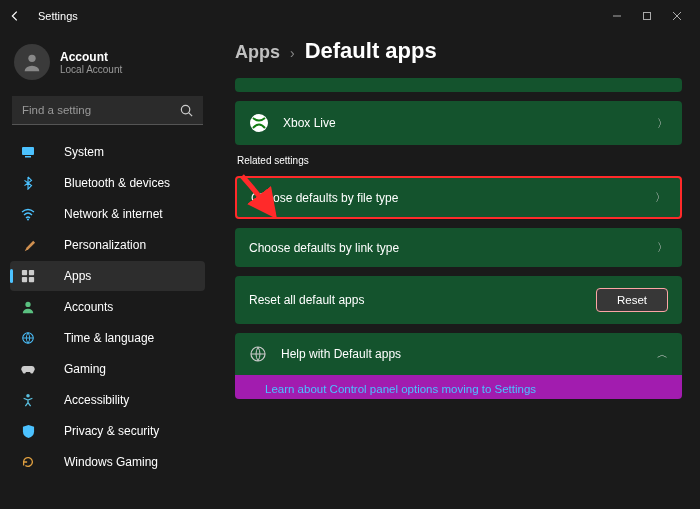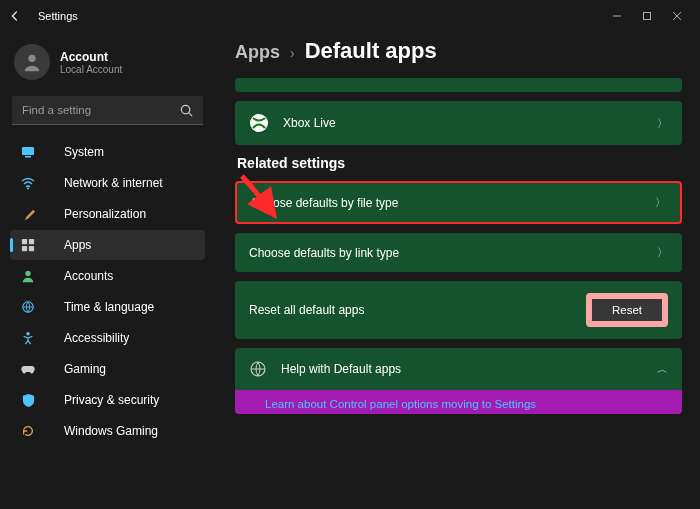--- a/index.html
+++ b/index.html
@@ -31,23 +31,23 @@
     .nav-icon { width: 16px; height: 16px; display: flex; align-items: center; justify-content: center; font-size: 13px; }
     .nav-label { font-size: 12px; }
     .content { flex: 1; padding: 6px 18px 10px 20px; overflow-y: hidden; }
     .breadcrumb { display: flex; align-items: baseline; gap: 10px; margin-bottom: 14px; }
     .bc-main { font-size: 18px; color: #c0c0c0; font-weight: 600; }
     .bc-sep { font-size: 14px; color: #888; }
     .bc-sub { font-size: 22px; font-weight: 600; }
     .card-row { background: #14532d; border-radius: 4px; padding: 12px 14px; display: flex; align-items: center; gap: 14px; margin-bottom: 9px; cursor: pointer; }
     .card-row .title { font-size: 12px; flex: 1; }
     .card-thin { height: 14px; padding: 0 14px; }
-    .section-head { font-size: 14px; font-weight: 700; margin: 10px 0 10px 2px; }
+    .section-head { font-size: 10px; font-weight: 400; margin: 10px 0 10px 2px; }
     .chev { color: #ccc; font-size: 11px; }
-    .reset-btn { background: #373737; border: 6px solid #fca5a5; color: #fff; padding: 5px 20px; border-radius: 4px; font-size: 11.5px; cursor: pointer; }
+    .reset-btn { background: #373737; border: 1px solid #fca5a5; color: #fff; padding: 5px 20px; border-radius: 4px; font-size: 11.5px; cursor: pointer; }
     .highlight { border: 2px solid #ff2a2a; }
     .link-row { color: #4cc2ff; font-size: 11.5px; padding: 8px 30px 4px 30px; }
     .arrow-annot { position: absolute; left: 234px; top: 170px; pointer-events: none; z-index: 10; }
     svg { display: block; }
   </style>
 </head>
 <body>
 
 <div class="titlebar">
   <div class="titlebar-left">
@@ -107,20 +107,28 @@
         <span class="nav-icon">
             <svg width="16" height="16" viewBox="0 0 16 16">
               <rect x="2" y="3" width="12" height="8" rx="1" fill="#4cc2ff"></rect>
               <rect x="5" y="12" width="6" height="1.5" fill="#4cc2ff"></rect>
             </svg>
           </span>
         <span class="nav-label">System</span>
       </div>
       <div class="nav-item">
         <span class="nav-icon">
+            <svg width="14" height="14" viewBox="0 0 16 16">
+              <path d="M8 1 L12 5 L8 8 L12 11 L8 15 V1 M4 5 L8 8 M4 11 L8 8" stroke="#4cc2ff" fill="none" stroke-width="1.3"></path>
+            </svg>
+          </span>
+        <span class="nav-label">Bluetooth &amp; devices</span>
+      </div>
+      <div class="nav-item">
+        <span class="nav-icon">
             <svg width="16" height="16" viewBox="0 0 16 16">
               <path d="M2 6 Q8 1 14 6 M4 9 Q8 5 12 9 M6 12 Q8 10 10 12" stroke="#4cc2ff" fill="none" stroke-width="1.3"></path>
               <circle cx="8" cy="13.5" r="1" fill="#4cc2ff"></circle>
             </svg>
           </span>
         <span class="nav-label">Network &amp; internet</span>
       </div>
       <div class="nav-item">
         <span class="nav-icon">
             <svg width="15" height="15" viewBox="0 0 16 16">
@@ -153,34 +161,34 @@
         <span class="nav-icon">
             <svg width="14" height="14" viewBox="0 0 16 16">
               <circle cx="8" cy="8" r="6" stroke="#4cc2ff" fill="none" stroke-width="1.2"></circle>
               <path d="M2 8 H14 M8 2 Q12 8 8 14 Q4 8 8 2" stroke="#4cc2ff" fill="none" stroke-width="1"></path>
             </svg>
           </span>
         <span class="nav-label">Time &amp; language</span>
       </div>
       <div class="nav-item">
         <span class="nav-icon">
+            <svg width="16" height="14" viewBox="0 0 16 14">
+              <path d="M4 4 h8 a3 3 0 0 1 2 5 l-1 2 a2 2 0 0 1 -3 -1 h-4 a2 2 0 0 1 -3 1 l-1 -2 a3 3 0 0 1 2 -5" fill="#ccc"></path>
+            </svg>
+          </span>
+        <span class="nav-label">Gaming</span>
+      </div>
+      <div class="nav-item">
+        <span class="nav-icon">
             <svg width="14" height="14" viewBox="0 0 16 16">
               <circle cx="8" cy="3" r="2" fill="#5ac0e0"></circle>
               <path d="M3 6 L8 8 L13 6 M8 8 V11 L5 15 M8 11 L11 15" stroke="#5ac0e0" fill="none" stroke-width="1.5"></path>
             </svg>
           </span>
         <span class="nav-label">Accessibility</span>
-      </div>
-      <div class="nav-item">
-        <span class="nav-icon">
-            <svg width="16" height="14" viewBox="0 0 16 14">
-              <path d="M4 4 h8 a3 3 0 0 1 2 5 l-1 2 a2 2 0 0 1 -3 -1 h-4 a2 2 0 0 1 -3 1 l-1 -2 a3 3 0 0 1 2 -5" fill="#ccc"></path>
-            </svg>
-          </span>
-        <span class="nav-label">Gaming</span>
       </div>
       <div class="nav-item">
         <span class="nav-icon">
             <svg width="13" height="15" viewBox="0 0 14 16">
               <path d="M7 1 L13 3 V8 Q13 13 7 15 Q1 13 1 8 V3 Z" fill="#4cc2ff"></path>
             </svg>
           </span>
         <span class="nav-label">Privacy &amp; security</span>
       </div>
       <div class="nav-item">

